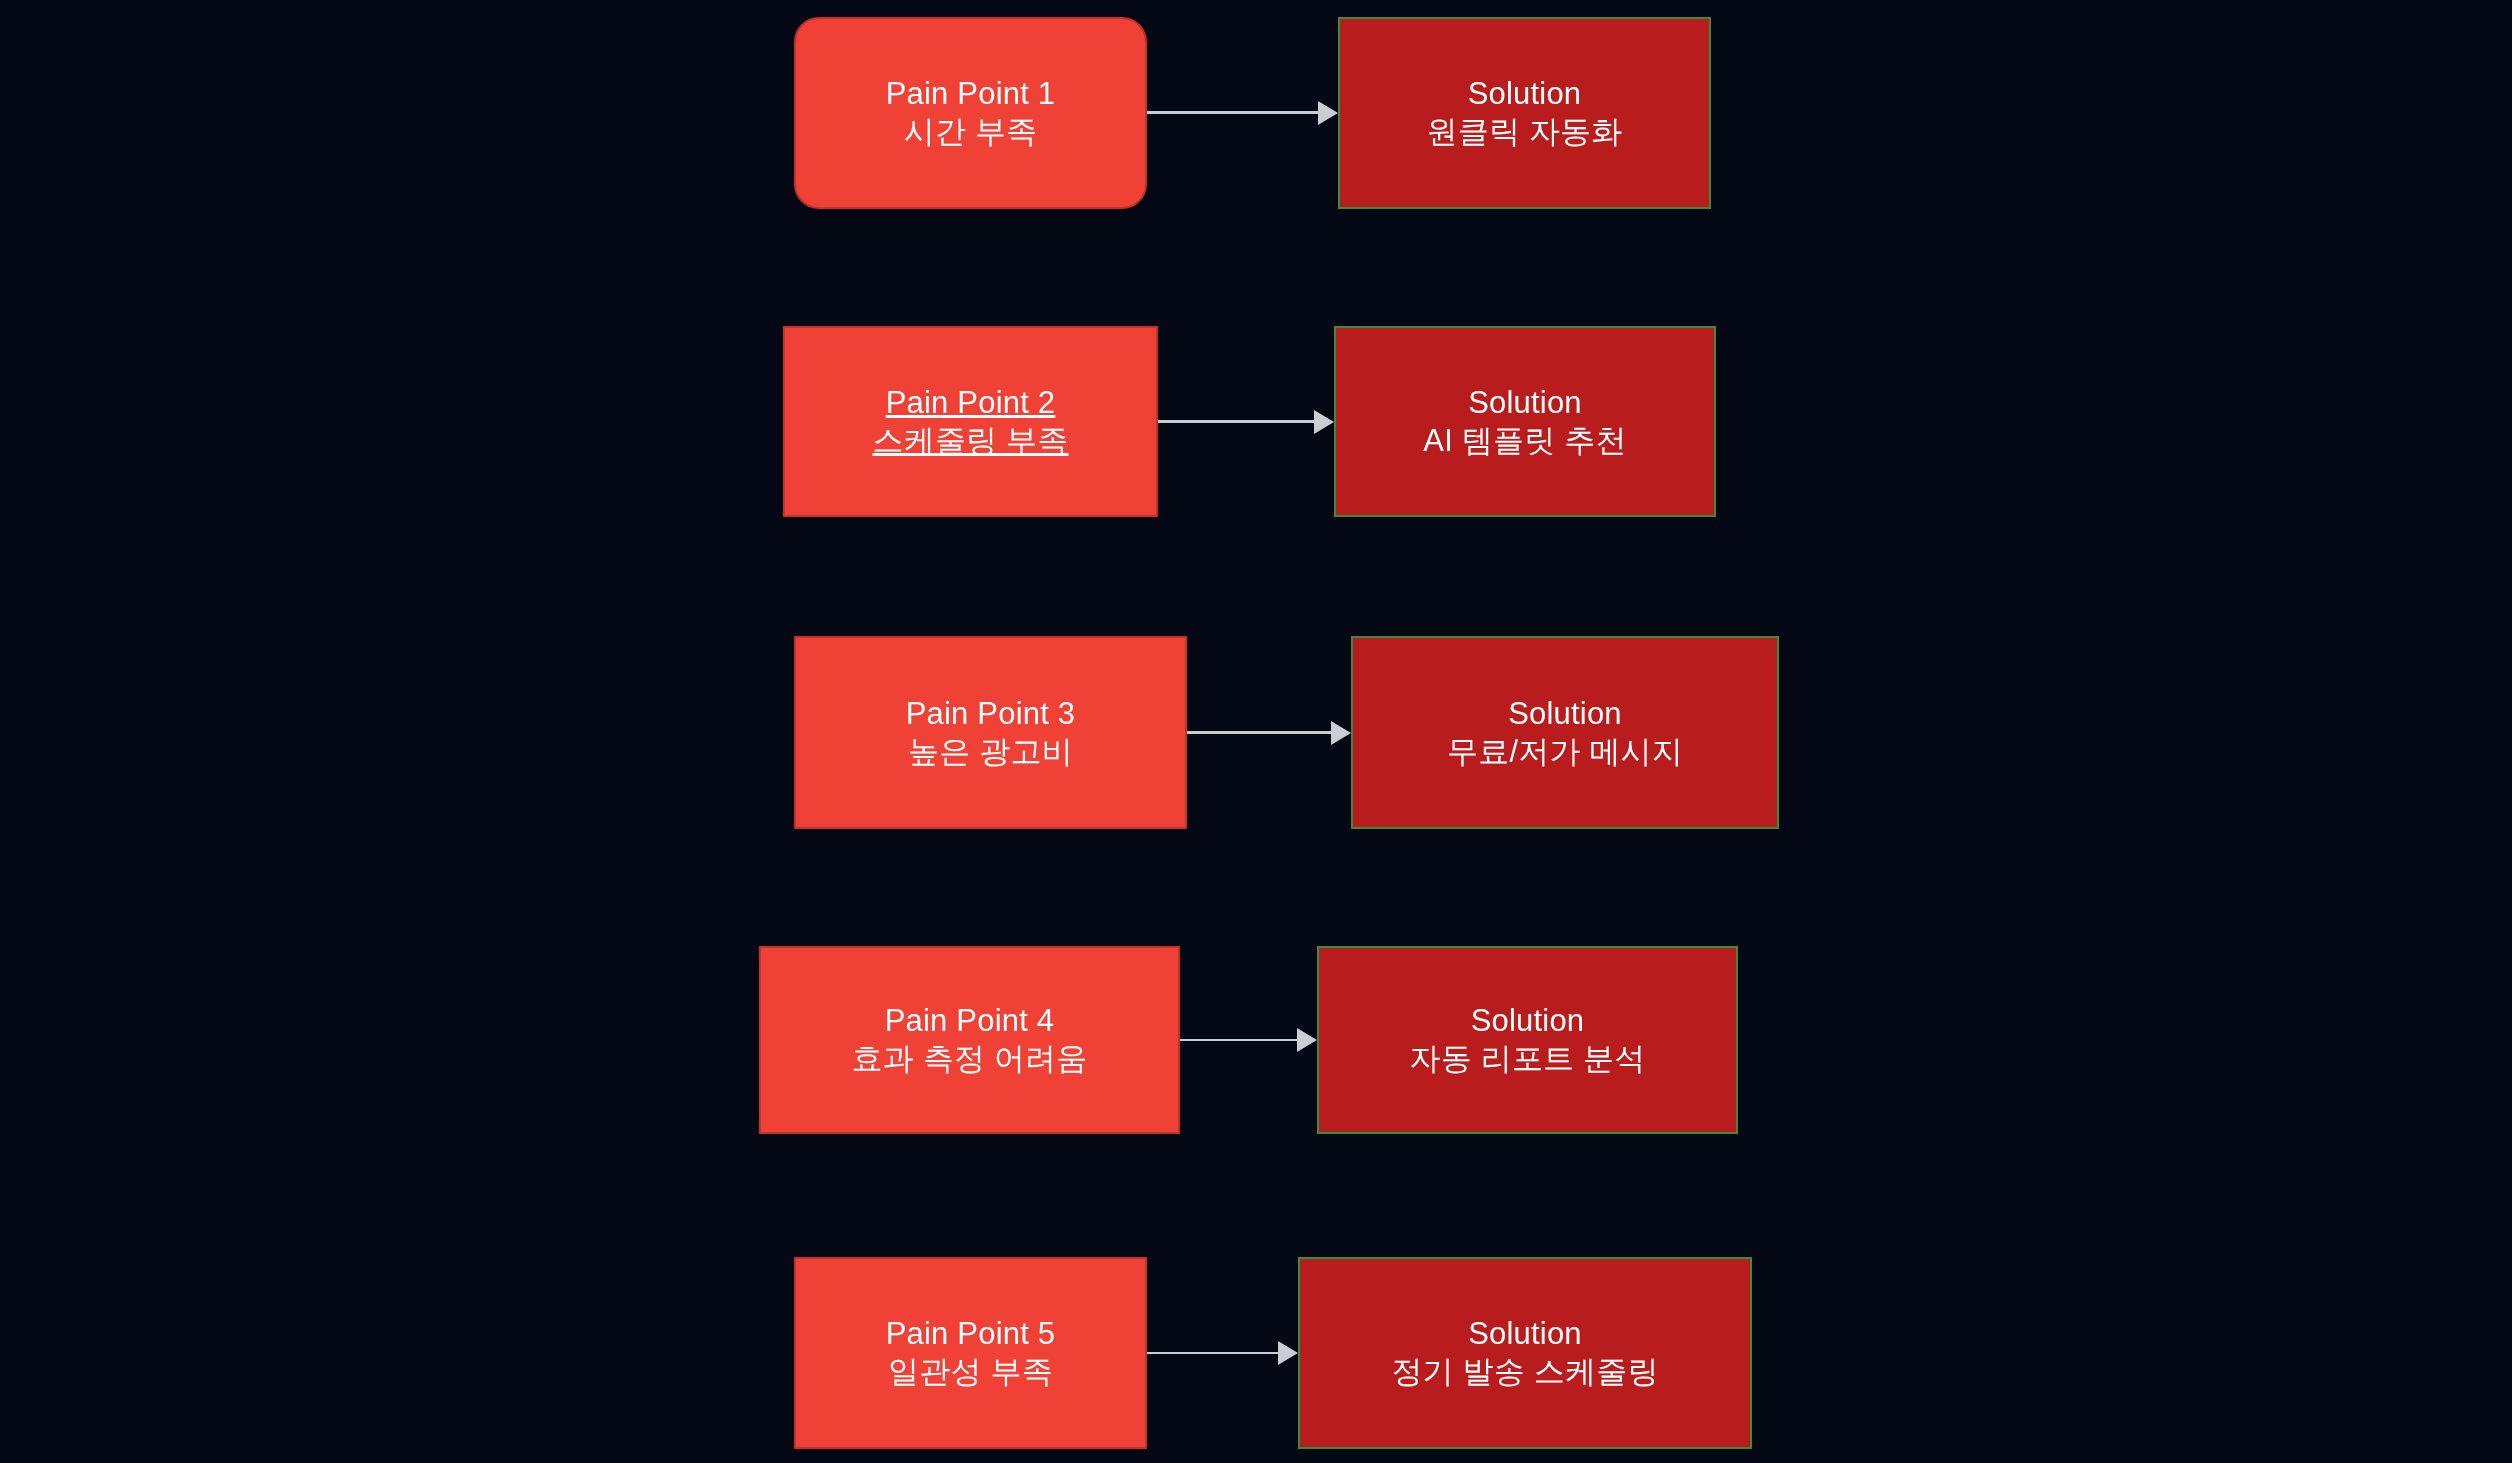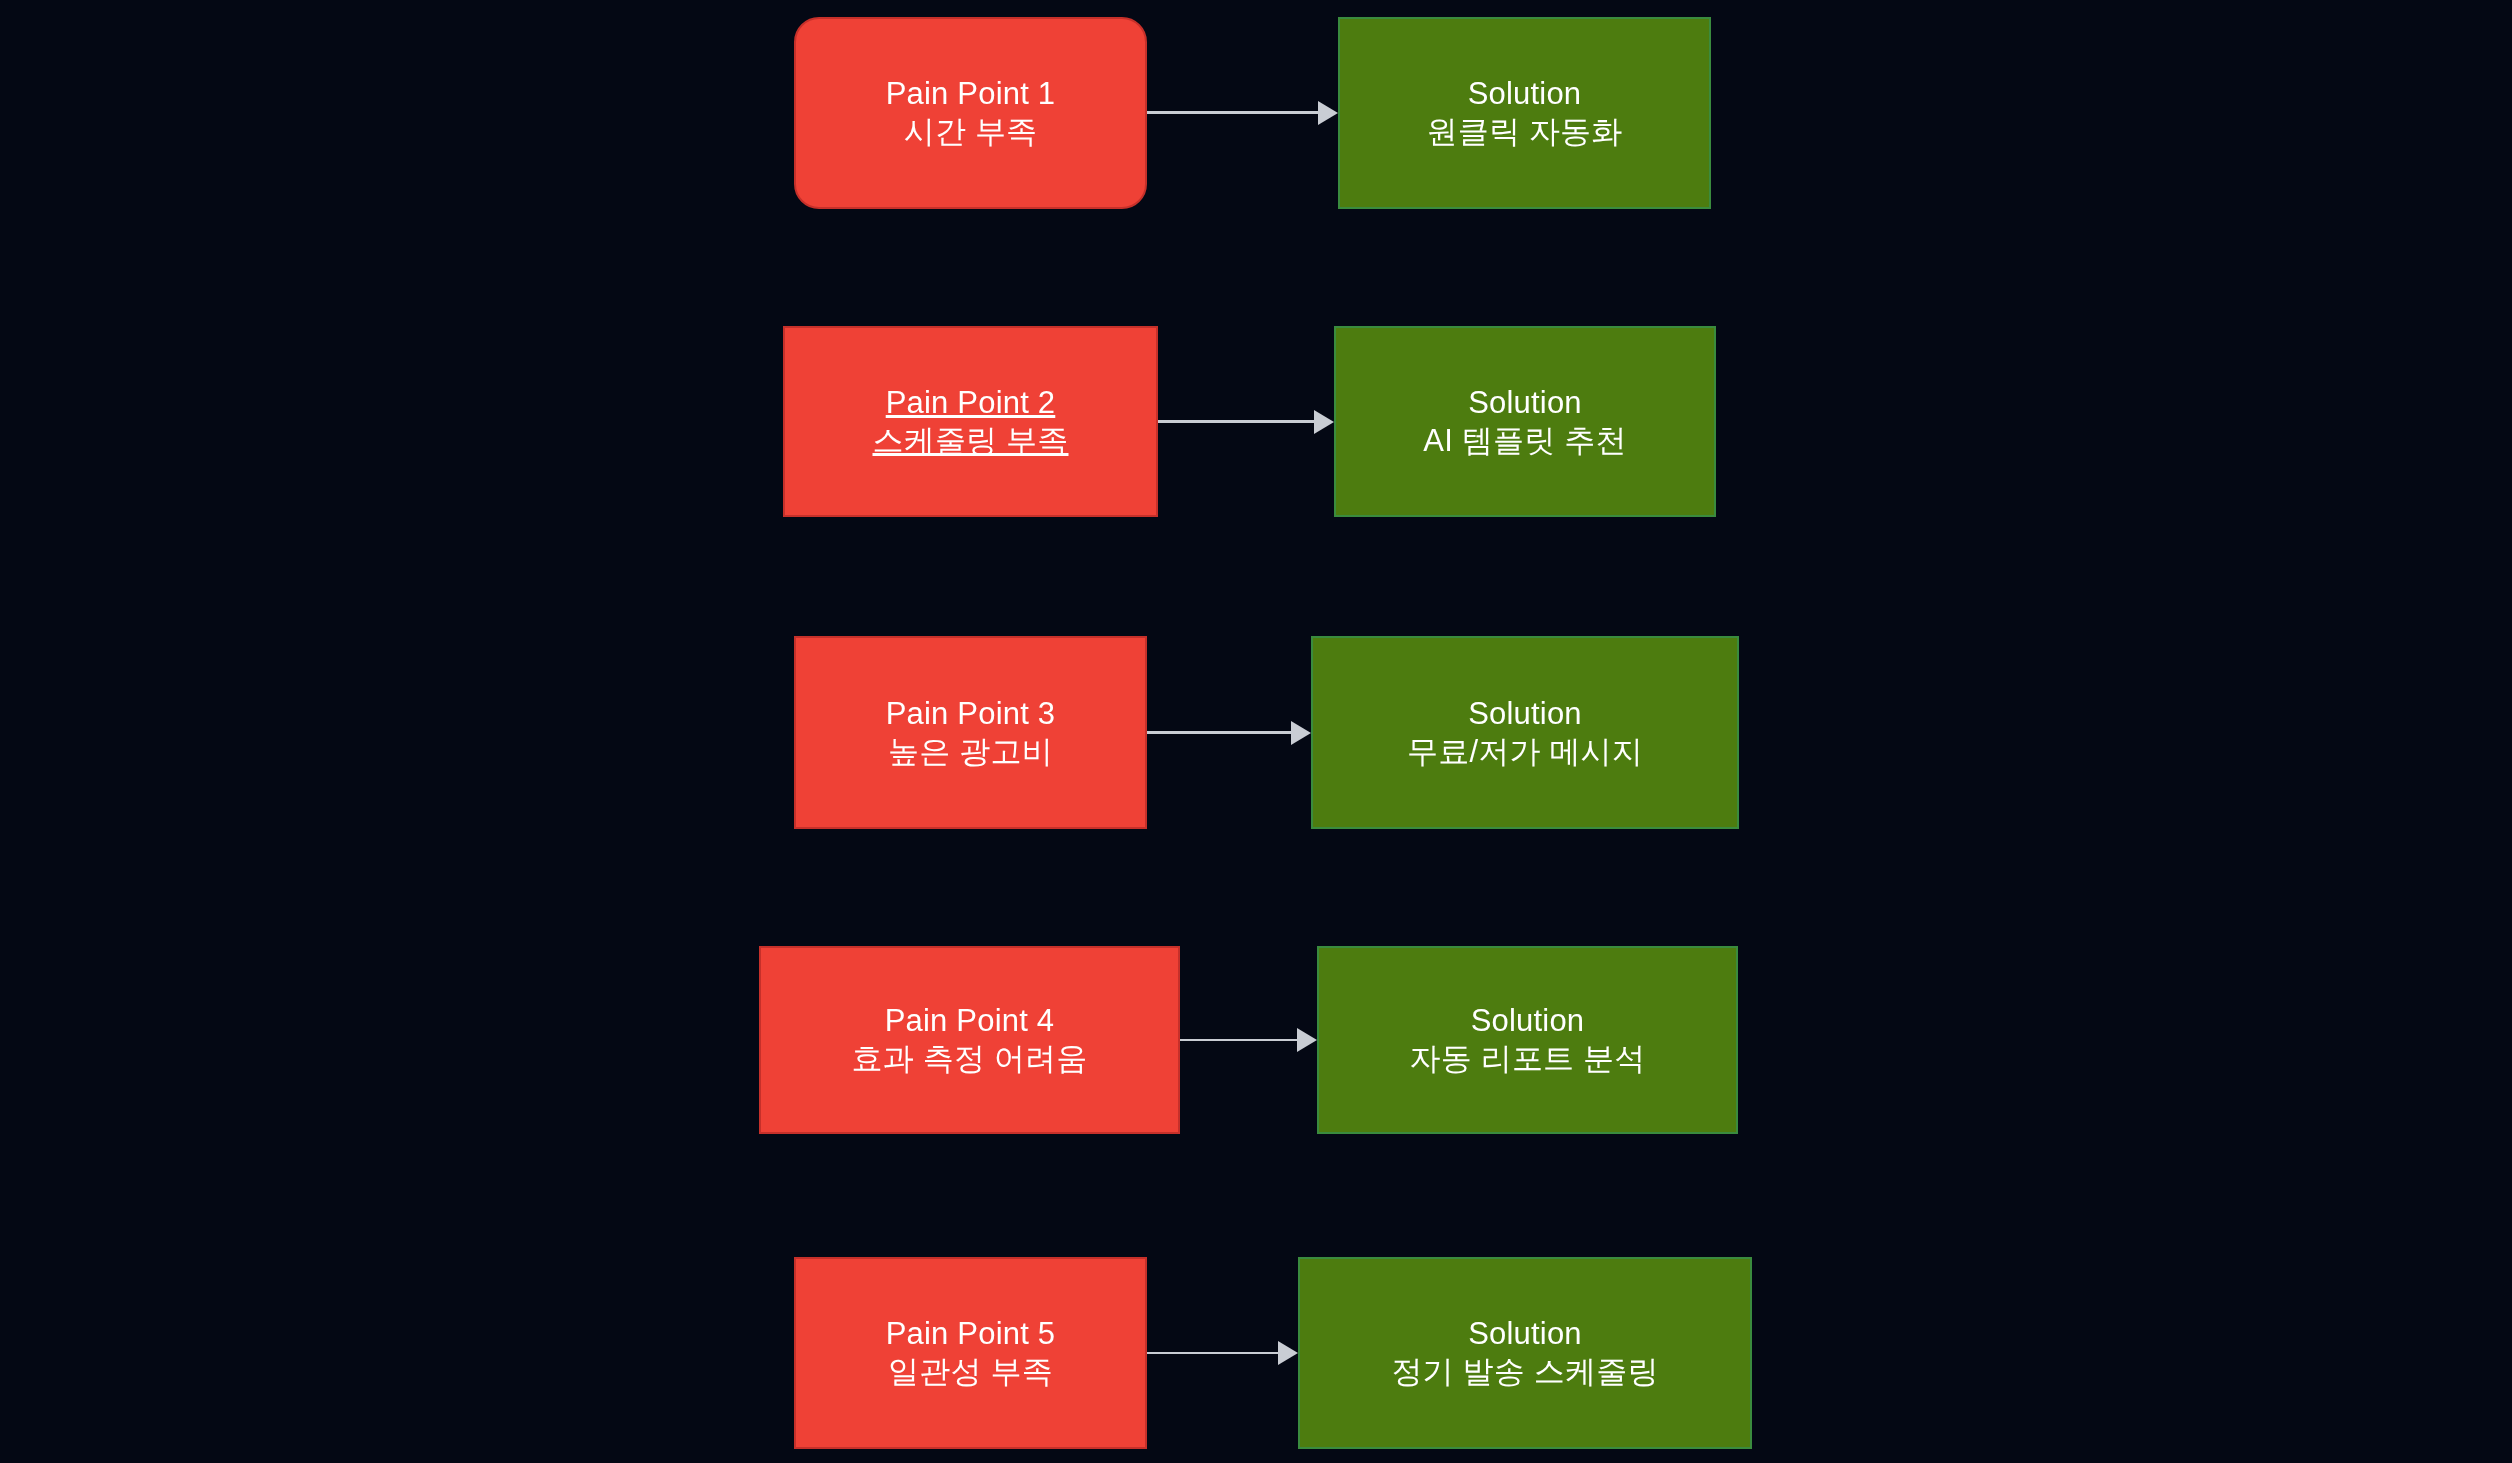--- a/index.html
+++ b/index.html
@@ -40,21 +40,21 @@
     border-style: solid;
     border-width: 2.8px;
   }
   .node .l1 { display: block; }
   .node .l2 { display: block; }
   .node.pain {
     background: #ef4136;
     border-color: #c6302a;
   }
   .node.solution {
-    background: #4d7c0f;
+    background: #b91c1c;
     border-color: #3a8b3e;
   }
   .connector {
     position: relative;
     height: 22px;
     display: flex;
     align-items: center;
   }
   .connector .line {
     height: 2.8px;
@@ -99,21 +99,21 @@
       <div class="line"></div>
       <div class="head"></div>
     </div>
     <div class="node solution" style="width:382px; height:191px;">
       <span class="l1">Solution</span>
       <span class="l2">AI 템플릿 추천</span>
     </div>
   </div>
 
   <div class="row" style="left:794px; top:636px; height:193px;">
-    <div class="node pain" style="width:353px; height:193px;">
+    <div class="node pain" style="width:393px; height:193px;">
       <span class="l1">Pain Point 3</span>
       <span class="l2">높은 광고비</span>
     </div>
     <div class="connector" style="width:164px;">
       <div class="line"></div>
       <div class="head"></div>
     </div>
     <div class="node solution" style="width:428px; height:193px;">
       <span class="l1">Solution</span>
       <span class="l2">무료/저가 메시지</span>

